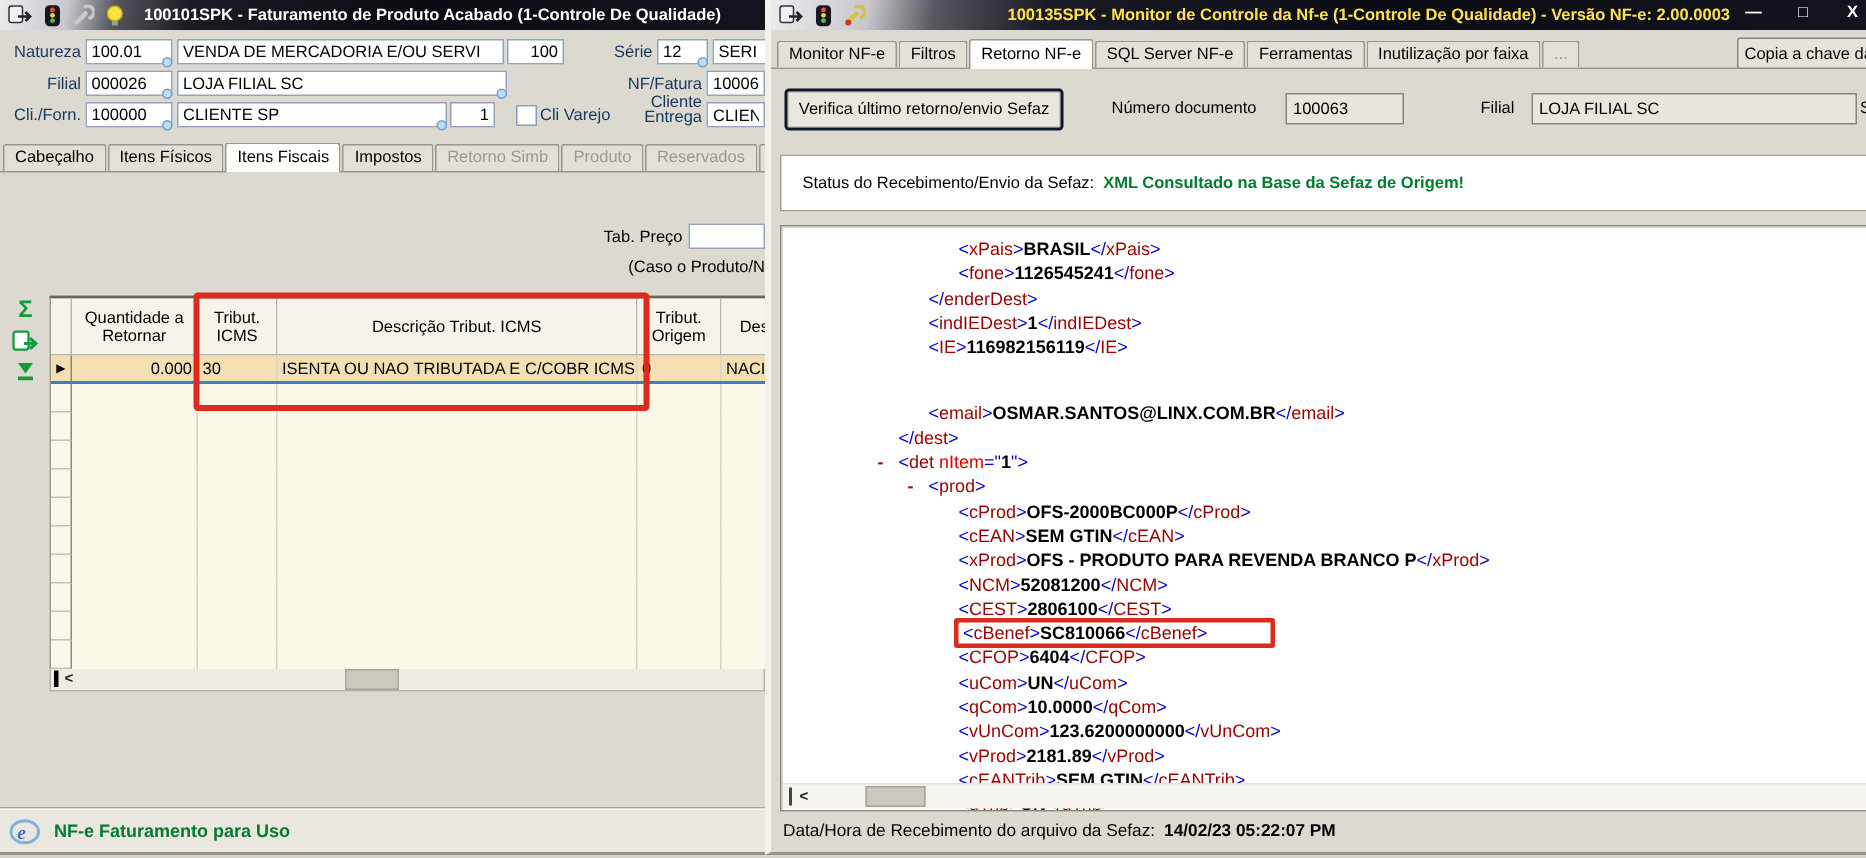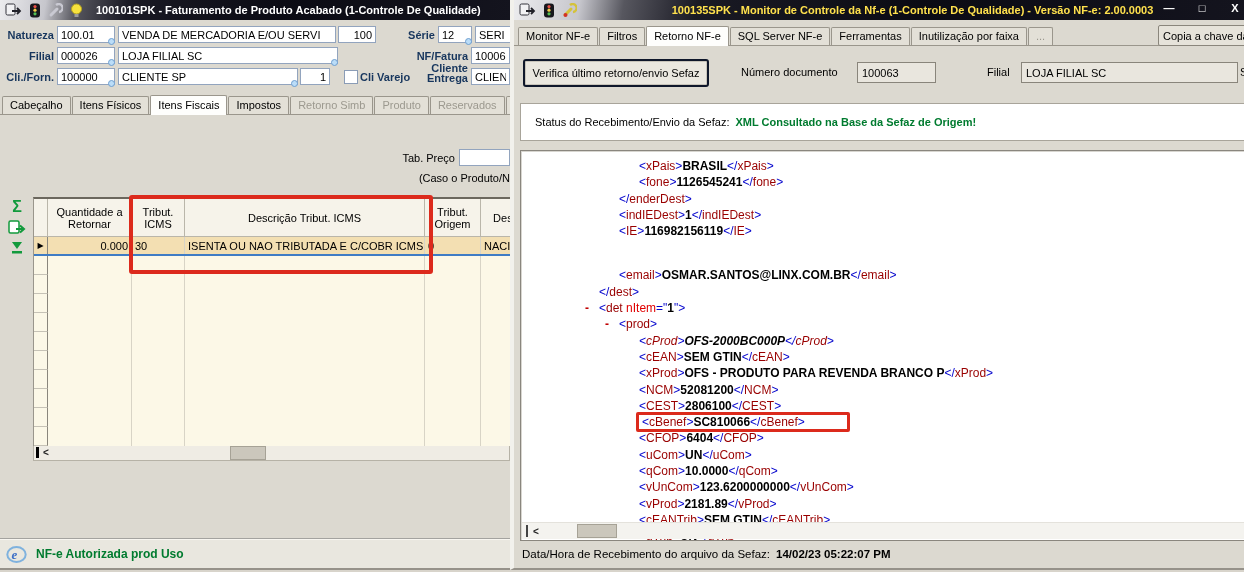--- a/index.html
+++ b/index.html
@@ -13,21 +13,21 @@
   .titlebar{position:absolute;top:0;left:0;right:0;height:20px;display:flex;align-items:center;
     background:linear-gradient(100deg,#ECECEE 0%,#C6C6CC 9%,#57575F 15%,#1A1A24 25%,#0B0B14 55%,#14141E 100%)}
   .tb-icons{display:flex;align-items:center;gap:7px;padding-left:5px}
   .tb-title{flex:1;text-align:center;font-weight:bold;font-size:11px;white-space:nowrap;overflow:hidden}
   #left-window .tb-title{color:var(--title-inactive);text-align:left;padding-left:13px}
   #right-window .tb-title{color:var(--title-active)}
   .win-controls{position:absolute;left:647px;top:2px;display:flex;gap:17px;color:#FFF;font-size:11px;font-weight:bold}
   .win-btn{width:16px;text-align:center;cursor:default}
 
   
-  .flabel{position:absolute;font-weight:bold;color:#17365D;text-align:right;white-space:nowrap}
+  .flabel{position:absolute;font-weight:normal;color:#17365D;text-align:right;white-space:nowrap}
   .tfield{position:absolute;height:17px;border:1px solid #92A4BE;background:#FFF;
           font-family:inherit;font-size:11px;padding:0 3px;color:#000;box-sizing:border-box}
   .tfield.num{text-align:right}
   .dot{position:absolute;width:5px;height:5px;border-radius:50%;background:#BBDDF8;border:1px solid #6F9FD0;z-index:3}
   .checkbox{position:absolute;width:12px;height:12px;background:#FFF;border:1px solid #8A9CB6}
 
   
   .tabbar{position:absolute;display:flex;align-items:flex-end;left:0;right:0;border-bottom:1px solid #9A968C}
   #left-tabbar{top:95px;height:19px;padding-left:2px}
   #right-tabbar{top:22px;height:23px;padding-left:4px}
@@ -291,21 +291,21 @@
       <span class="sb-thumb" id="left-thumb"></span>
     </div>
 
     <div id="red-rect-grid"></div>
 
     <div id="left-status">
       <svg width="21" height="17">
           <ellipse cx="10.5" cy="8.5" rx="9.2" ry="7.4" fill="none" stroke="#7FB2DE" stroke-width="2"></ellipse>
           <text x="5.5" y="13" font-size="13" fill="#3D6FC6" font-style="italic" font-weight="bold" font-family="Liberation Serif, serif">e</text>
         </svg>
-      <span class="txt">NF-e Autorizada prod Uso</span>
+      <span class="txt">NF-e Faturamento para Uso</span>
     </div>
   </div>
 
   <div class="window" id="right-window">
     <div class="titlebar">
       <span class="tb-icons">
         <svg width="17" height="14">
             <rect x="1" y="1" width="9" height="11" rx="1.5" fill="#F2F2F4" stroke="#33333B"></rect>
             <path d="M7 8 h8 M12 5 l3 3 l-3 3" stroke="#22222A" fill="none" stroke-width="1.8"></path>
           </svg>
@@ -356,21 +356,21 @@
       <div id="xml-lines">
           <div class="xline" style="padding-left: 118px;"><span class="xb">&lt;</span><span class="xt">xPais</span><span class="xb">&gt;</span><span class="xv">BRASIL</span><span class="xb">&lt;/</span><span class="xt">xPais</span><span class="xb">&gt;</span></div>
           <div class="xline" style="padding-left: 118px;"><span class="xb">&lt;</span><span class="xt">fone</span><span class="xb">&gt;</span><span class="xv">1126545241</span><span class="xb">&lt;/</span><span class="xt">fone</span><span class="xb">&gt;</span></div>
           <div class="xline" style="padding-left: 98px;"><span class="xb">&lt;/</span><span class="xt">enderDest</span><span class="xb">&gt;</span></div>
           <div class="xline" style="padding-left: 98px;"><span class="xb">&lt;</span><span class="xt">indIEDest</span><span class="xb">&gt;</span><span class="xv">1</span><span class="xb">&lt;/</span><span class="xt">indIEDest</span><span class="xb">&gt;</span></div>
           <div class="xline" style="padding-left: 98px;"><span class="xb">&lt;</span><span class="xt">IE</span><span class="xb">&gt;</span><span class="xv">116982156119</span><span class="xb">&lt;/</span><span class="xt">IE</span><span class="xb">&gt;</span></div>
           <div class="xline" style="padding-left: 98px; margin-top: 28px;"><span class="xb">&lt;</span><span class="xt">email</span><span class="xb">&gt;</span><span class="xv">OSMAR.SANTOS@LINX.COM.BR</span><span class="xb">&lt;/</span><span class="xt">email</span><span class="xb">&gt;</span></div>
           <div class="xline" style="padding-left: 78px;"><span class="xb">&lt;/</span><span class="xt">dest</span><span class="xb">&gt;</span></div>
           <div class="xline" style="padding-left: 78px;"><span class="xcol">-</span><span class="xb">&lt;</span><span class="xt">det</span> <span class="xa">nItem</span><span class="xb">="</span><span class="xv">1</span><span class="xb">"</span><span class="xb">&gt;</span></div>
           <div class="xline" style="padding-left: 98px;"><span class="xcol">-</span><span class="xb">&lt;</span><span class="xt">prod</span><span class="xb">&gt;</span></div>
-          <div class="xline" style="padding-left: 118px; font-style: italic;"><span class="xb">&lt;</span><span class="xt">cProd</span><span class="xb">&gt;</span><span class="xv">OFS-2000BC000P</span><span class="xb">&lt;/</span><span class="xt">cProd</span><span class="xb">&gt;</span></div>
+          <div class="xline" style="padding-left: 118px;"><span class="xb">&lt;</span><span class="xt">cProd</span><span class="xb">&gt;</span><span class="xv">OFS-2000BC000P</span><span class="xb">&lt;/</span><span class="xt">cProd</span><span class="xb">&gt;</span></div>
           <div class="xline" style="padding-left: 118px;"><span class="xb">&lt;</span><span class="xt">cEAN</span><span class="xb">&gt;</span><span class="xv">SEM GTIN</span><span class="xb">&lt;/</span><span class="xt">cEAN</span><span class="xb">&gt;</span></div>
           <div class="xline" style="padding-left: 118px;"><span class="xb">&lt;</span><span class="xt">xProd</span><span class="xb">&gt;</span><span class="xv">OFS - PRODUTO PARA REVENDA BRANCO P</span><span class="xb">&lt;/</span><span class="xt">xProd</span><span class="xb">&gt;</span></div>
           <div class="xline" style="padding-left: 118px;"><span class="xb">&lt;</span><span class="xt">NCM</span><span class="xb">&gt;</span><span class="xv">52081200</span><span class="xb">&lt;/</span><span class="xt">NCM</span><span class="xb">&gt;</span></div>
           <div class="xline" style="padding-left: 118px;"><span class="xb">&lt;</span><span class="xt">CEST</span><span class="xb">&gt;</span><span class="xv">2806100</span><span class="xb">&lt;/</span><span class="xt">CEST</span><span class="xb">&gt;</span></div>
           <div class="xline" style="padding-left: 118px;"><span class="xhl"><span class="xb">&lt;</span><span class="xt">cBenef</span><span class="xb">&gt;</span><span class="xv">SC810066</span><span class="xb">&lt;/</span><span class="xt">cBenef</span><span class="xb">&gt;</span></span></div>
           <div class="xline" style="padding-left: 118px;"><span class="xb">&lt;</span><span class="xt">CFOP</span><span class="xb">&gt;</span><span class="xv">6404</span><span class="xb">&lt;/</span><span class="xt">CFOP</span><span class="xb">&gt;</span></div>
           <div class="xline" style="padding-left: 118px;"><span class="xb">&lt;</span><span class="xt">uCom</span><span class="xb">&gt;</span><span class="xv">UN</span><span class="xb">&lt;/</span><span class="xt">uCom</span><span class="xb">&gt;</span></div>
           <div class="xline" style="padding-left: 118px;"><span class="xb">&lt;</span><span class="xt">qCom</span><span class="xb">&gt;</span><span class="xv">10.0000</span><span class="xb">&lt;/</span><span class="xt">qCom</span><span class="xb">&gt;</span></div>
           <div class="xline" style="padding-left: 118px;"><span class="xb">&lt;</span><span class="xt">vUnCom</span><span class="xb">&gt;</span><span class="xv">123.6200000000</span><span class="xb">&lt;/</span><span class="xt">vUnCom</span><span class="xb">&gt;</span></div>
           <div class="xline" style="padding-left: 118px;"><span class="xb">&lt;</span><span class="xt">vProd</span><span class="xb">&gt;</span><span class="xv">2181.89</span><span class="xb">&lt;/</span><span class="xt">vProd</span><span class="xb">&gt;</span></div>

